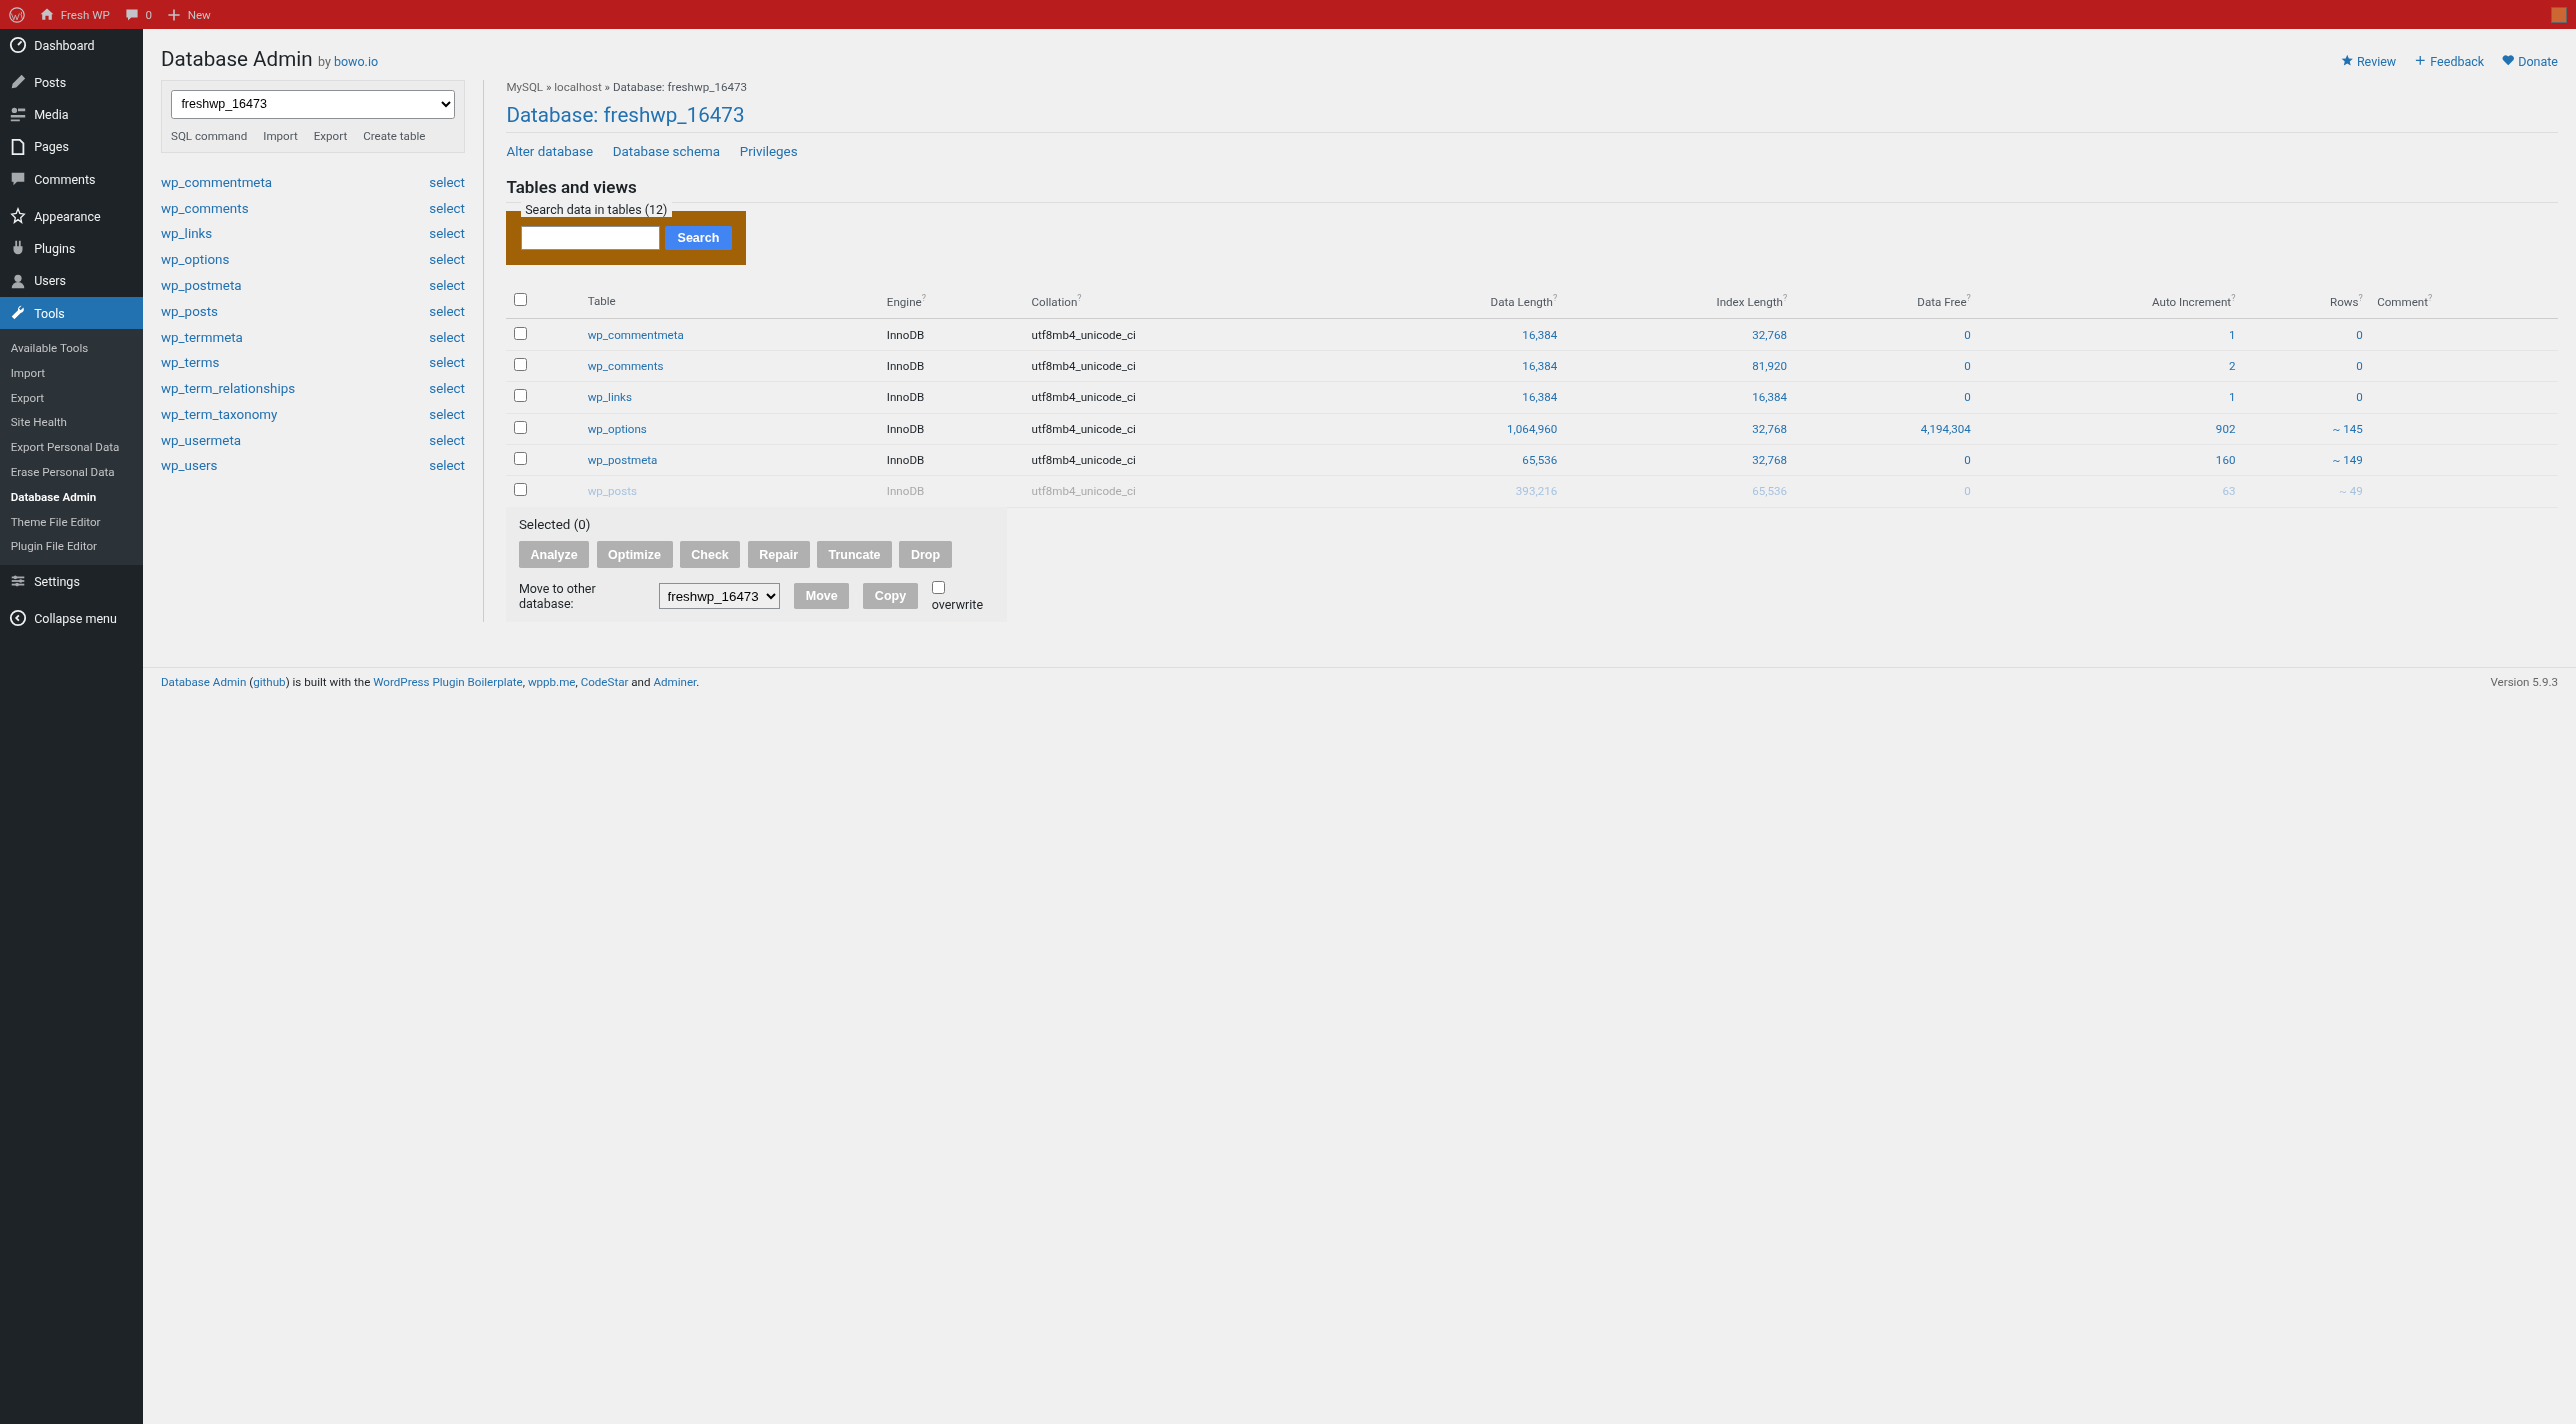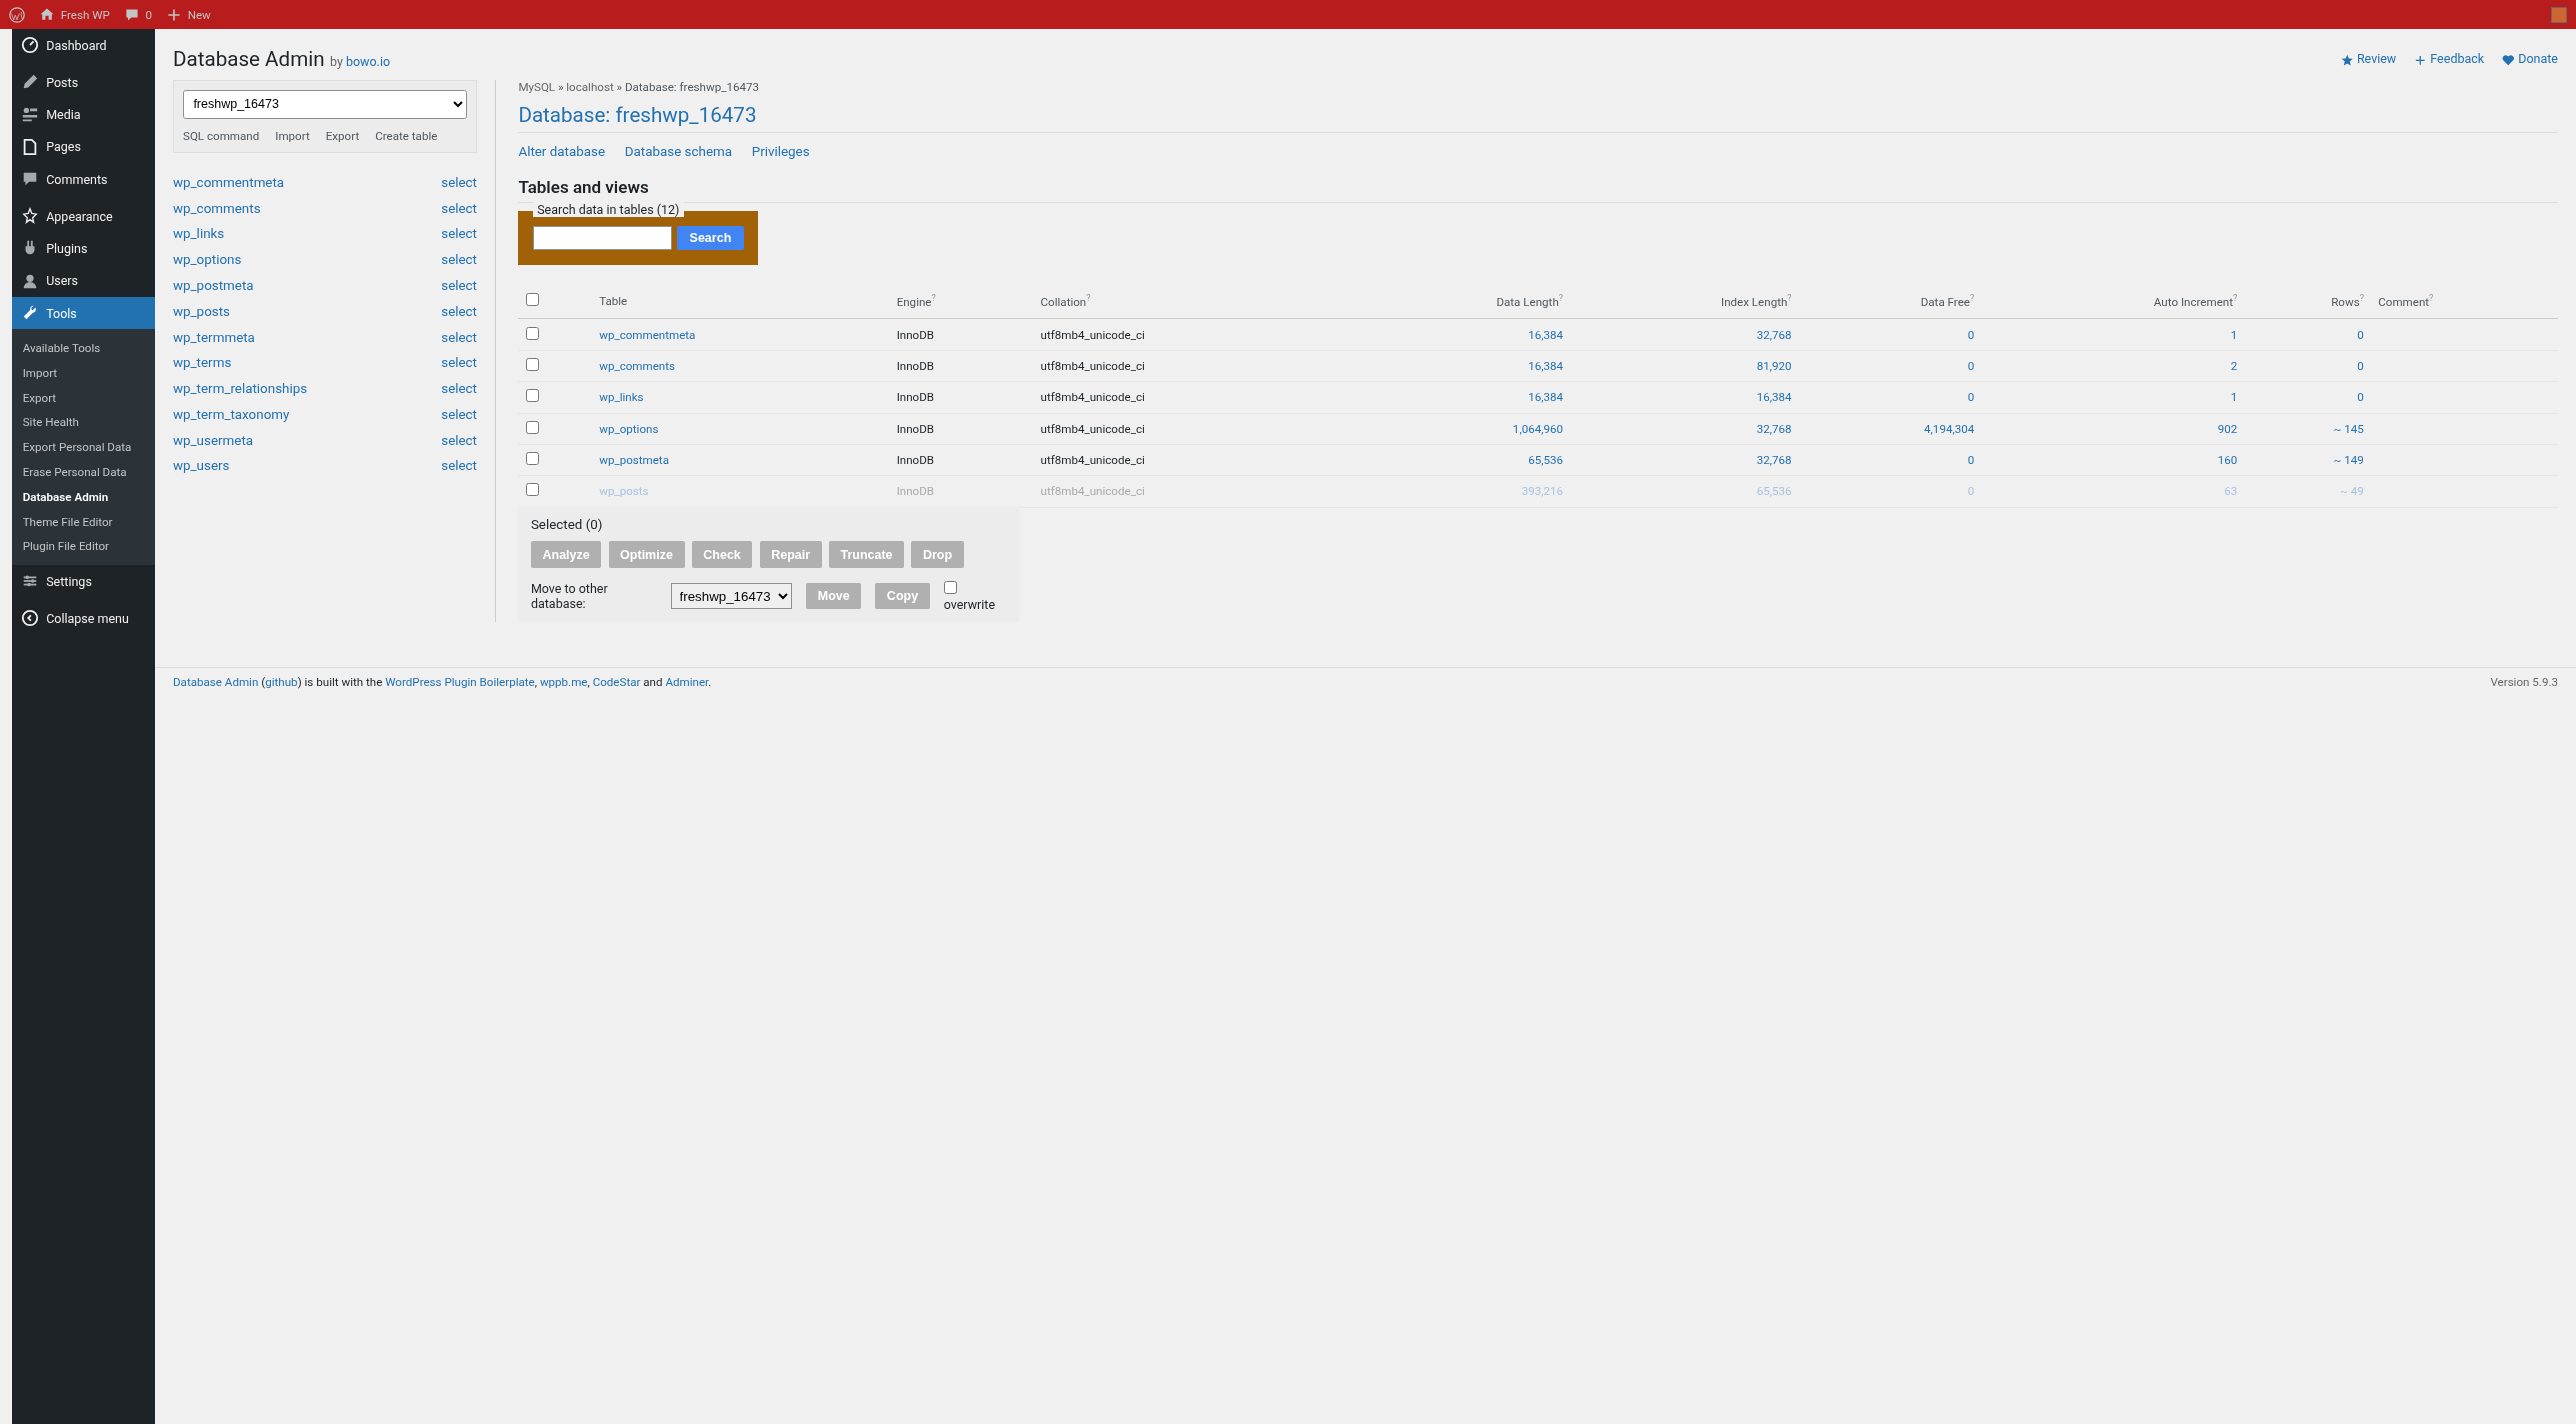--- a/index.html
+++ b/index.html
@@ -3,39 +3,39 @@
 <meta charset="utf-8">
 <style>
 * { margin:0; padding:0; box-sizing:border-box; }
 body { font-family:-apple-system,BlinkMacSystemFont,"Segoe UI",Roboto,sans-serif; font-size:11.6px; color:#1d2327; background:#f0f0f1; }
 .toolbar { background:#b91c1c; color:#c3c4c7; height:29px; display:flex; align-items:center; padding:0 9px; font-size:11.6px; gap:14.3px; }
 .toolbar .tb-item { display:flex; align-items:center; gap:5.4px; color:#c3c4c7; cursor:pointer; }
 .toolbar .tb-item svg { width:16px; height:16px; fill:#c3c4c7; }
 .toolbar .spacer { flex:1; }
 .avatar { width:16px; height:16px; background:#cc6633; border:0.9px solid #666; }
 
-.layout { display:flex; min-height:calc(100vh - 29px);padding-left:12px; }
+.layout { display:flex; min-height:calc(100vh - 29px); }
 .sidebar { width:143px; background:#1d2327; color:#f0f0f1; font-size:12.5px; }
 .sidebar .menu-item { display:flex; align-items:center; gap:7.2px; padding:7.2px 9px; color:#f0f0f1; cursor:pointer; }
 .sidebar .menu-item.current { background:#2271b1; color:#fff; position:relative; }
 .sidebar .menu-item.current::after { content:""; position:absolute; right:-7.2px; top:50%; transform:translateY(-50%); border:7.2px solid transparent; border-right-color:#f0f0f1; }
 .sidebar .menu-item svg { width:18px; height:18px; fill:#a7aaad; }
 .sidebar .menu-item.current svg { fill:#fff; }
 .sidebar .submenu { background:#2c3338; padding:6.3px 0; }
 .sidebar .submenu .sub-item { padding:5.4px 10.7px; color:#c3c4c7; font-size:11.6px; cursor:pointer; }
 .sidebar .submenu .sub-item.active { color:#fff; font-weight:600; }
 .sidebar .sep { height:4.5px; }
 
 .main { flex:1; padding:0; }
 .page-header { padding:18px 18px 9px; display:flex; align-items:baseline; }
 .page-header h1 { font-size:20.6px; font-weight:400; margin-right:5.4px; }
 .page-header .byline { font-size:12.5px; color:#666; }
 .page-header .byline a { color:#2271b1; text-decoration:none; }
 .header-links { margin-left:auto; display:flex; gap:18px; font-size:12.5px; }
-.header-links a { color:#2271b1; text-decoration:none; display:flex; align-items:flex-end; gap:3.6px; }
+.header-links a { color:#2271b1; text-decoration:none; display:flex; align-items:flex-start; gap:3.6px; }
 .header-links svg { width:12.5px; height:12.5px; fill:#2271b1; }
 
 .content { display:flex; padding:0 18px 45px; gap:18px; align-items:flex-start; }
 .left-col { width:304px; }
 .db-selector-box { background:#ececec; border:0.9px solid #ddd; padding:9px; }
 .db-select { width:100%; padding:5.4px; font-size:12.5px; background:#fff; border:0.9px solid #8c8f94; border-radius:2.7px; }
 .selector-links { display:flex; gap:16px; margin-top:10.7px; font-size:11.6px; }
 .selector-links a { color:#50575e; text-decoration:none; cursor:pointer; }
 .table-list { margin-top:16px; }
 .table-list .row { display:flex; justify-content:space-between; padding:5.4px 0; font-size:13.4px; }

